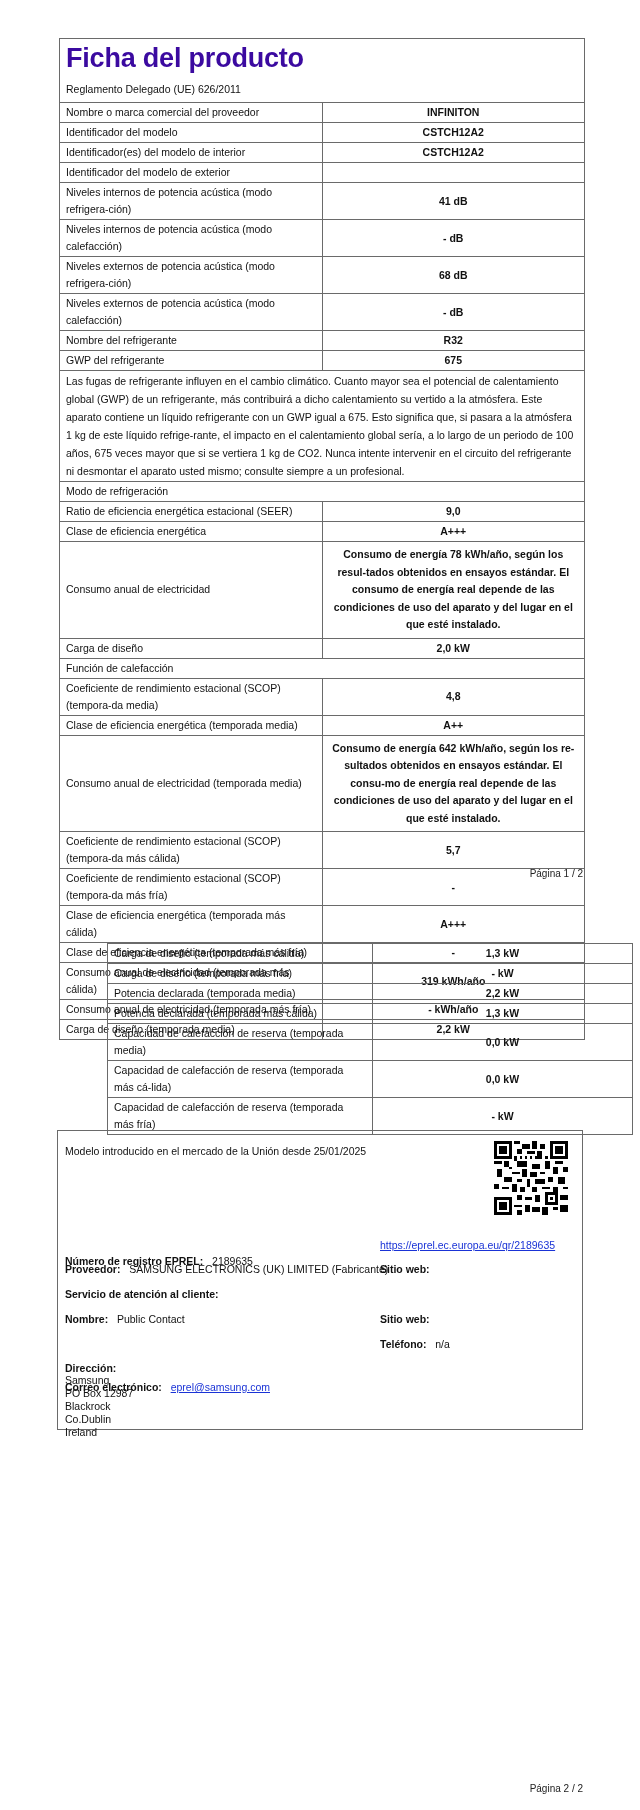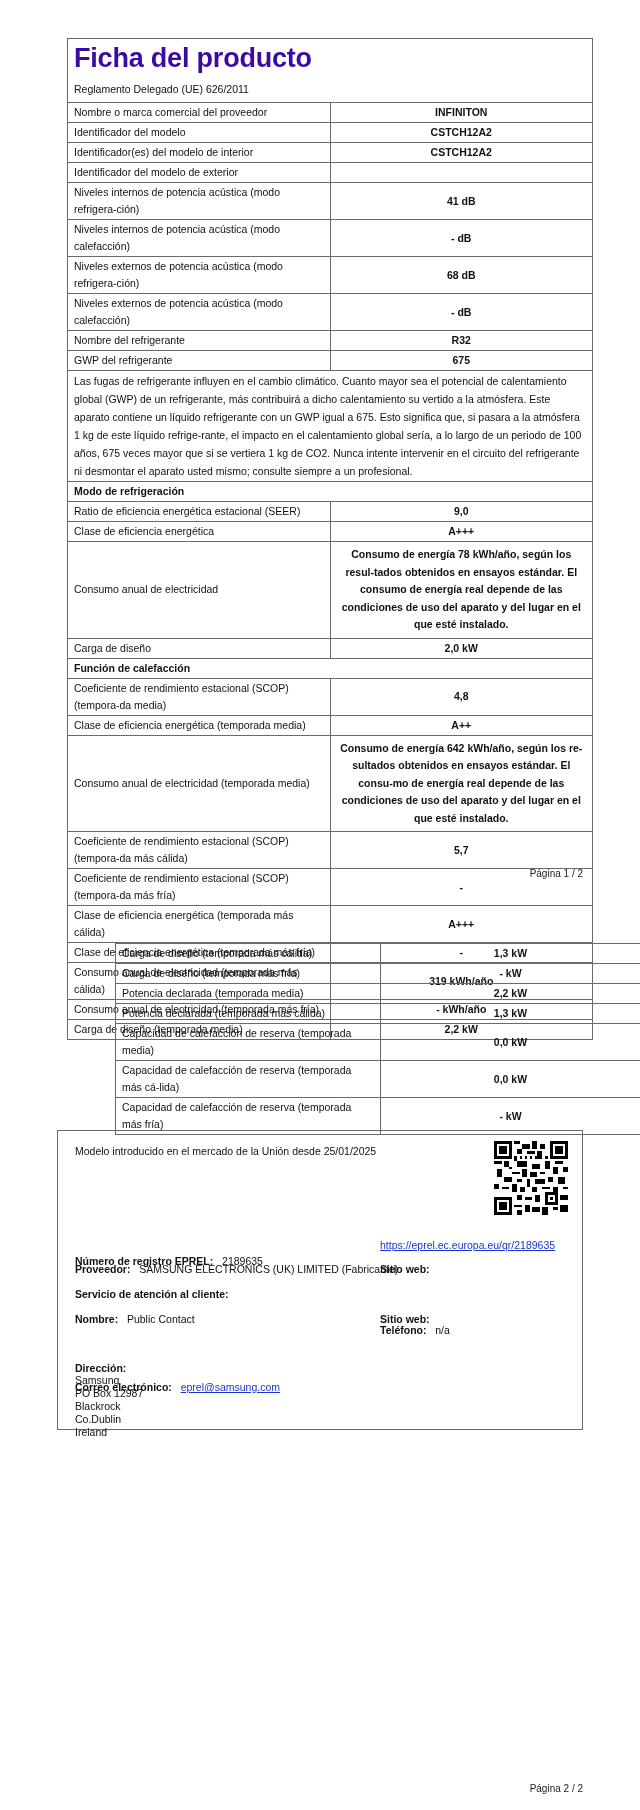--- a/index.html
+++ b/index.html
@@ -1,30 +1,30 @@
 <!DOCTYPE html>
 <html><head>
 <meta charset="utf-8">
 <style>
   html, body { margin: 0; padding: 0; background: #ffffff; }
   body { width: 640px; height: 1810px; position: relative; font-family: "Liberation Sans", "DejaVu Sans", sans-serif; color: #111; overflow: hidden; }
-  .page-wrap { position: absolute; left: 67px; width: 526px; }
+  .page-wrap { position: absolute; left: 59px; width: 526px; }
   table.sheet { border-collapse: collapse; width: 526px; table-layout: fixed; font-size: 10.5px; line-height: 17px; }
   table.sheet td { border: 1.3px solid #6a6a6a; padding: 1px 6px; vertical-align: middle; }
   table.sheet td.lbl { width: 252px; }
   table.sheet td.val { text-align: center; font-weight: bold; }
-  table.sheet td.section { font-weight: bold; margin-top: 44px; }
+  table.sheet td.section { font-weight: normal; margin-top: 44px; }
   .title-cell { padding: 2px 6px 0 6px !important; }
   .title { color: #3b0aa0; font-size: 27px; font-weight: bold; line-height: 34px; letter-spacing: -0.2px; }
   .subtitle { font-size: 10.5px; line-height: 17px; padding: 6px 0 4px 0; }
   .para { line-height: 18px; padding: 2px 0; }
   .val.multi { line-height: 17.5px; padding: 4px 6px; }
   .footer { position: absolute; right: 57px; font-size: 10px; font-family: "Liberation Sans", sans-serif; color: #222; }
   .info-box { position: absolute; left: 57px; top: 1130px; width: 524px; height: 298px; border: 1.3px solid #6a6a6a; font-size: 10.5px; }
-  .info-box .row { position: absolute; left: 17px; }
+  .info-box .row { position: absolute; left: 7px; }
   .info-box .right { position: absolute; left: 322px; }
   .b { font-weight: bold; }
   a.lnk { color: #1a33d6; text-decoration: underline; }
   .qr { position: absolute; left: 436px; top: 10px; width: 74px; height: 74px; }
   .addr { line-height: 13px; }
 </style>
 </head>
 <body>
 
 <div class="page-wrap" style="top:38px;">
@@ -275,21 +275,21 @@
   <div class="row b" style="top:157px;">Servicio de atención al cliente:</div>
   <div class="row" style="top:182px;">
     <span class="b">Nombre:</span>&nbsp;&nbsp;
     <span>Public Contact</span>
   </div>
   <div class="right b" style="top:182px;">Sitio web:</div>
   <div class="row" style="top:206px;margin-top:44px;">
     <span class="b">Correo electrónico:</span>&nbsp;&nbsp;
     <a class="lnk">eprel@samsung.com</a>
   </div>
-  <div class="right" style="top:193px;">
+  <div class="right" style="top:207px;">
     <span class="b">Teléfono:</span>&nbsp;&nbsp;
     <span>n/a</span>
   </div>
   <div class="row" style="top:231px;">
     <div class="b">Dirección:</div>
     <div class="addr" id="addr-lines">
         <div>Samsung</div>
         <div>PO Box 12987</div>
         <div>Blackrock</div>
         <div>Co.Dublin</div>

